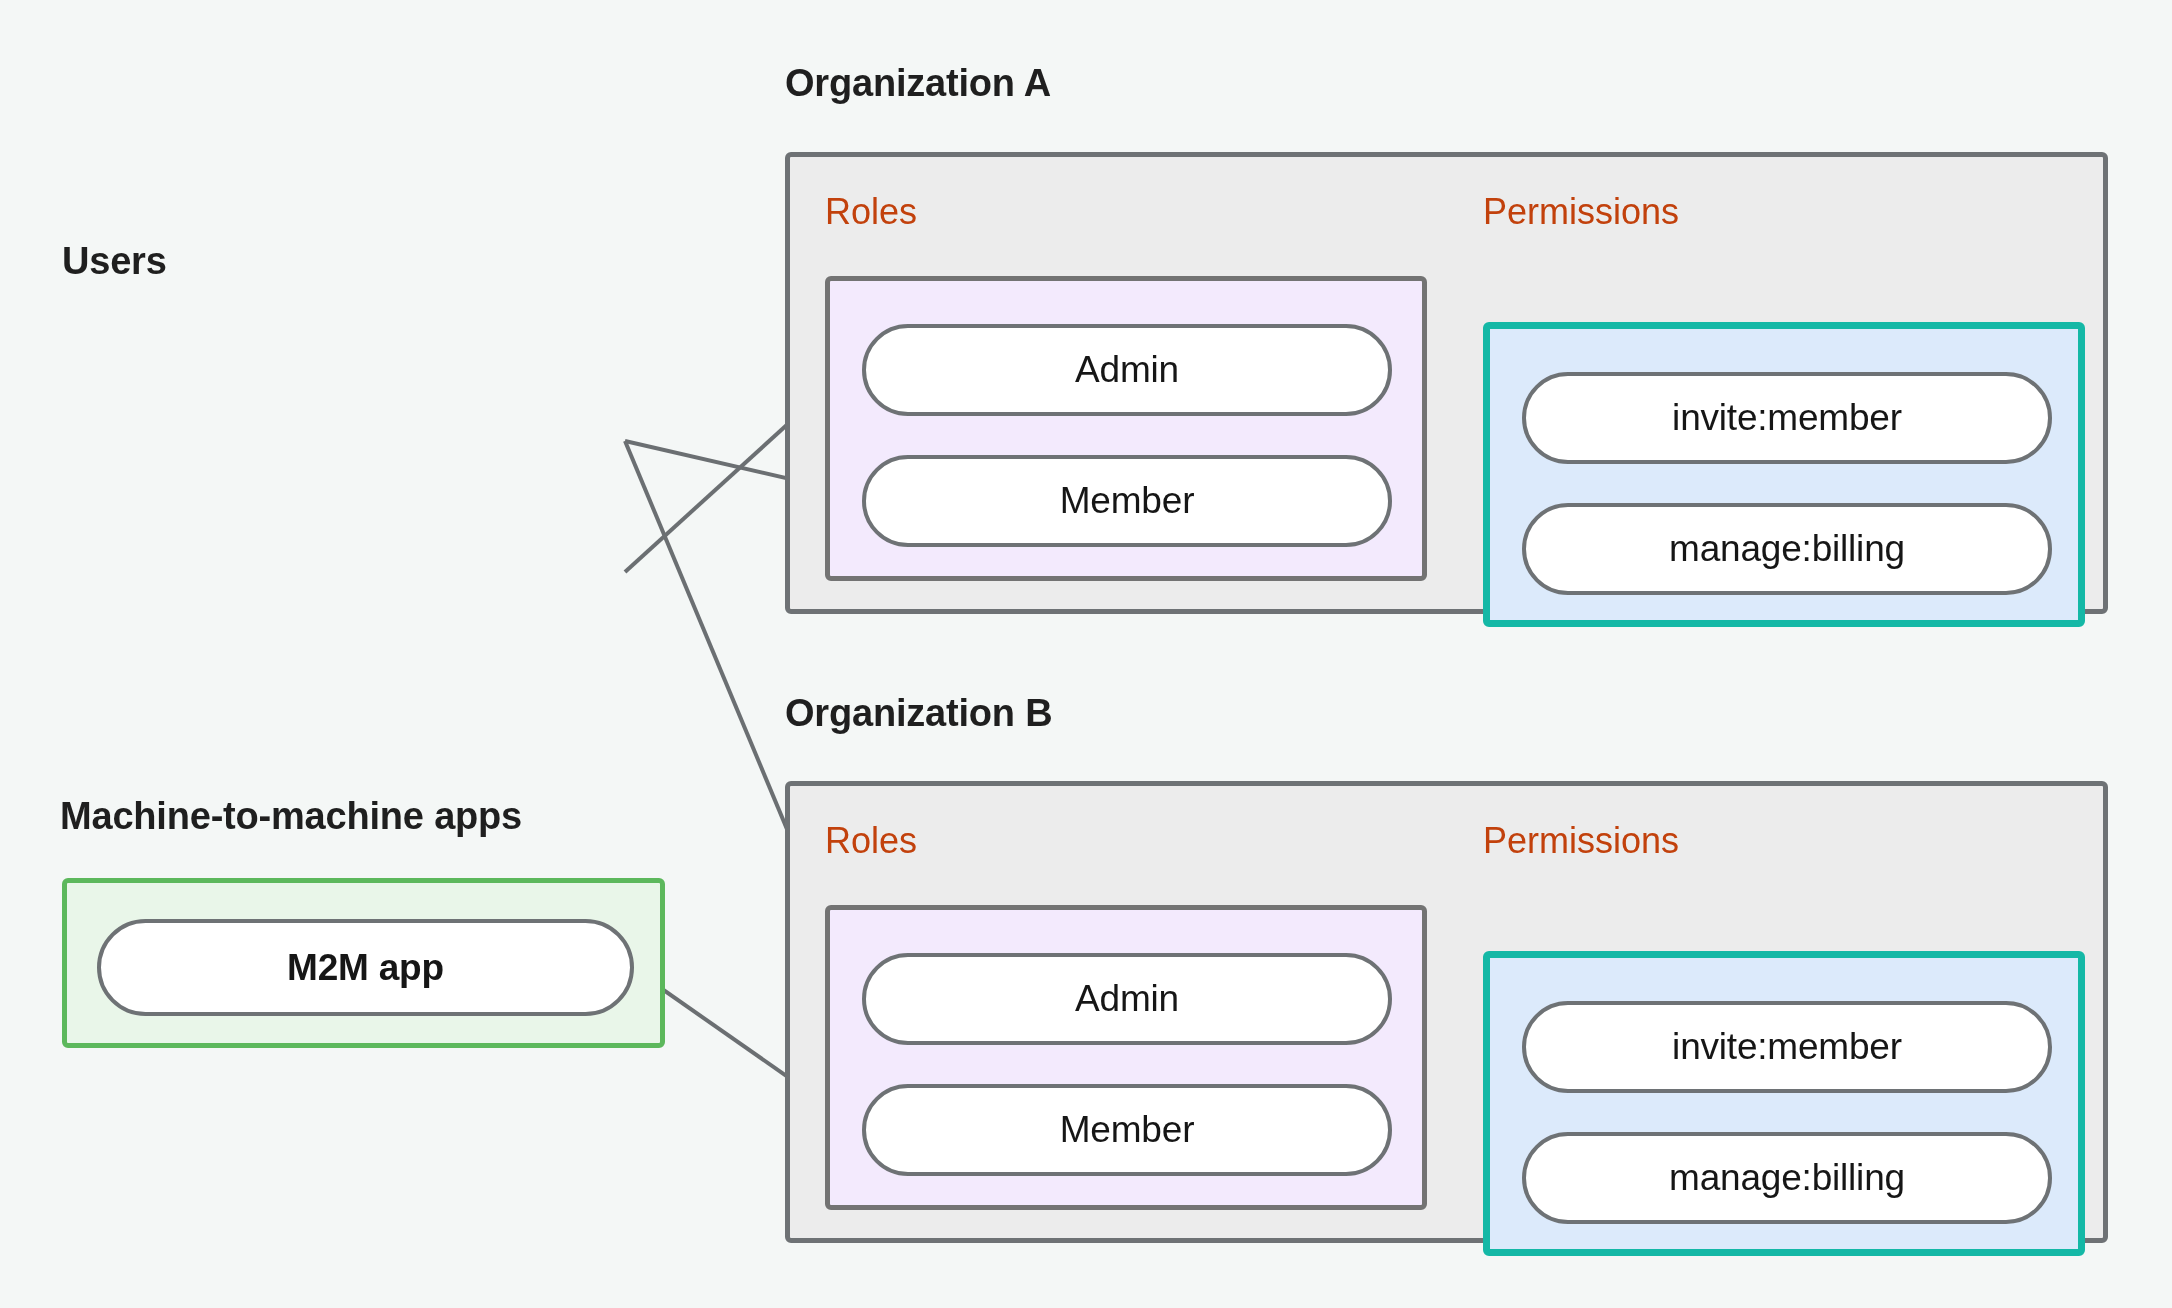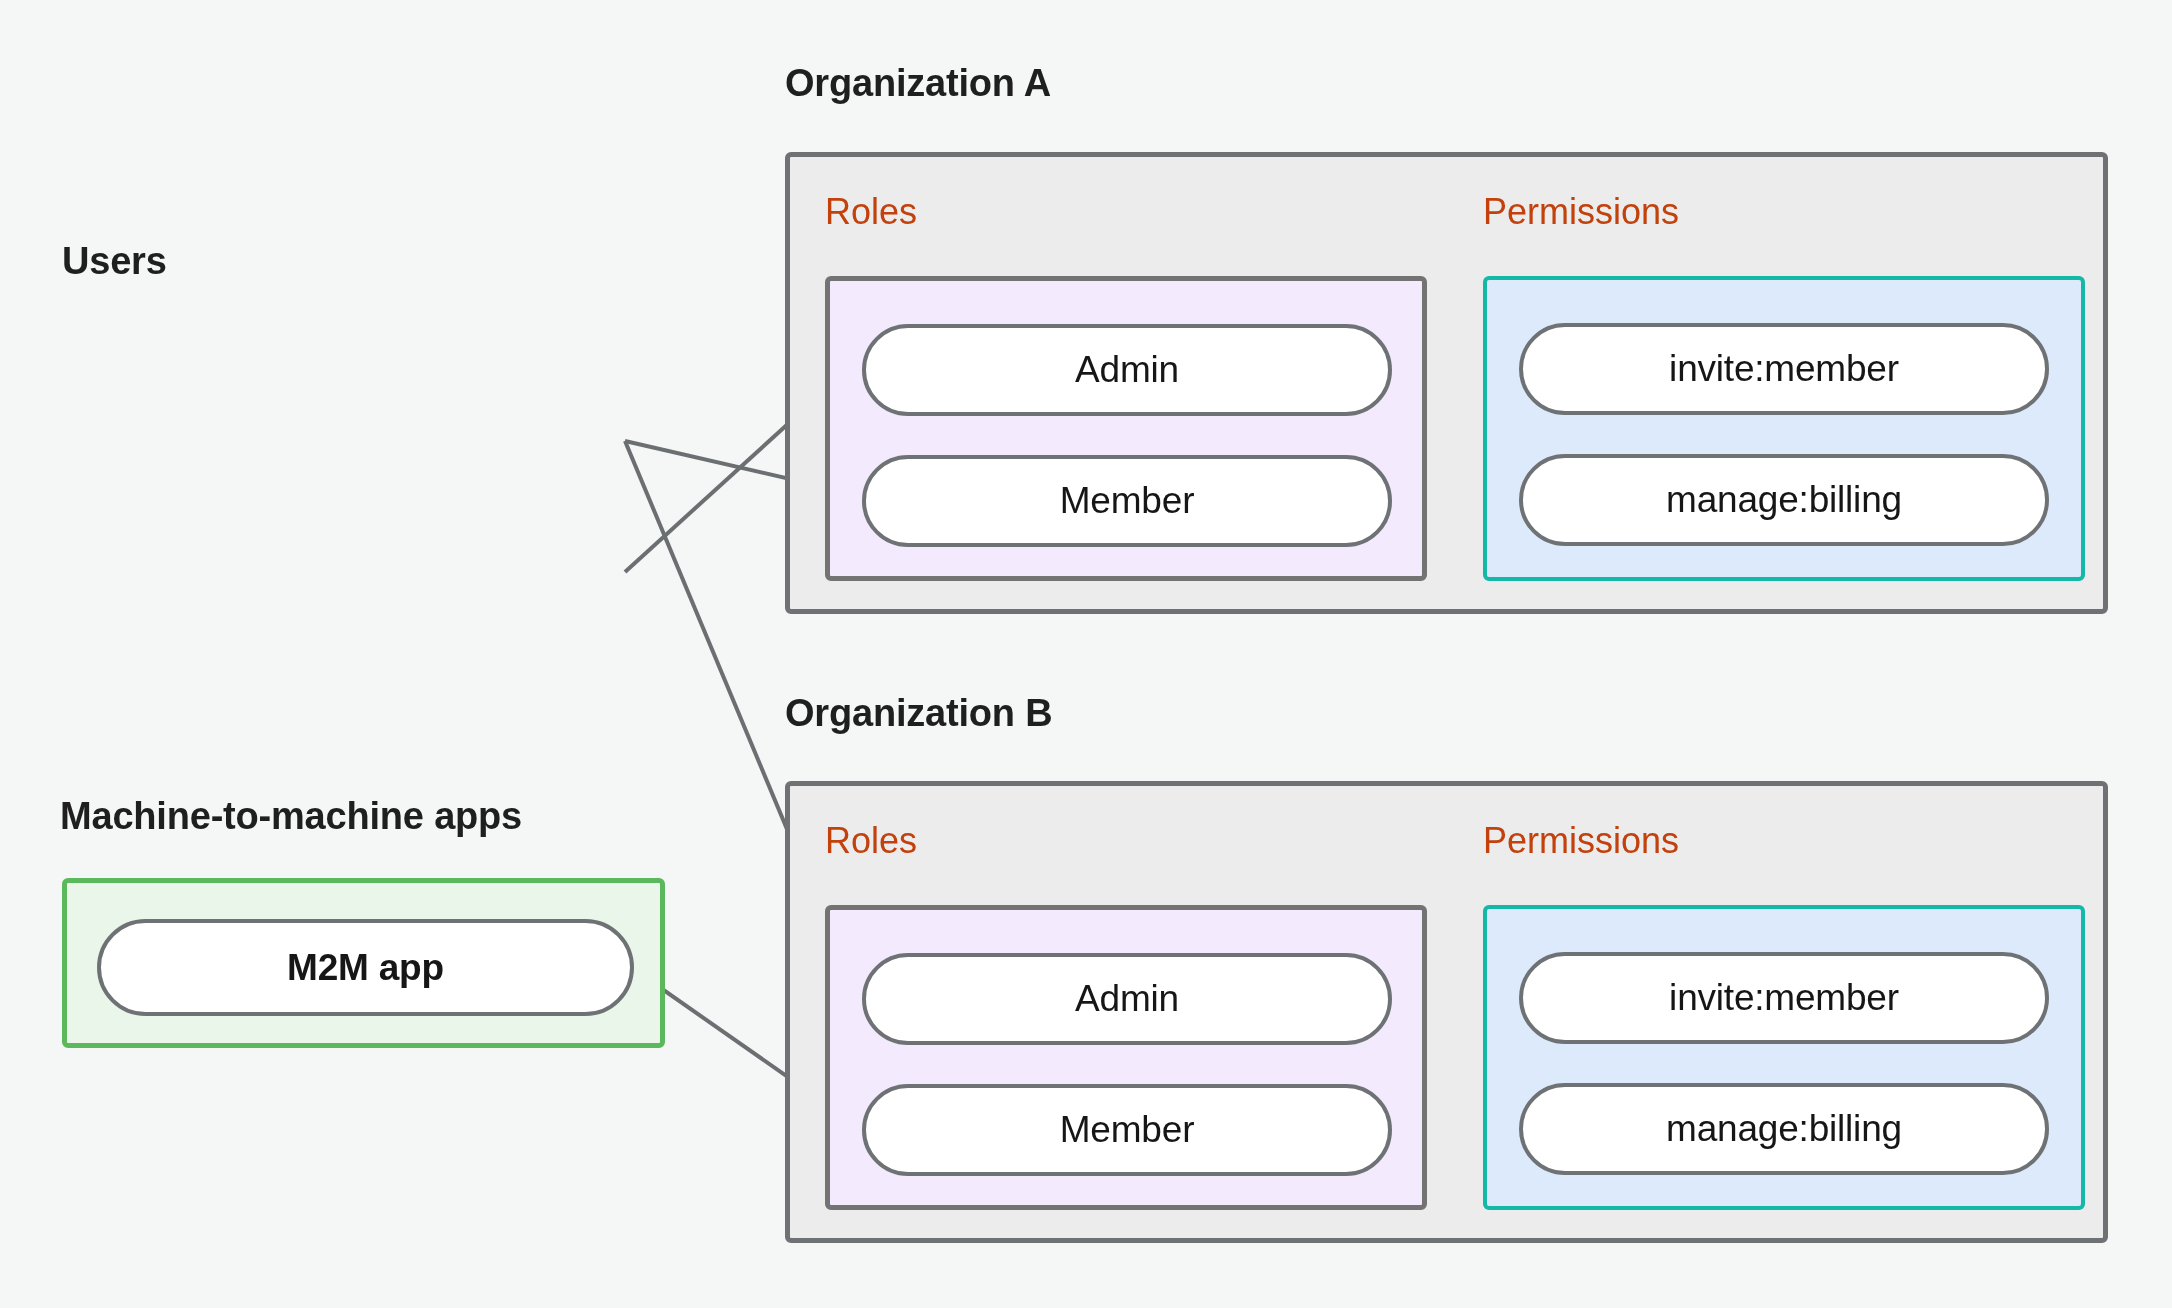--- a/index.html
+++ b/index.html
@@ -43,22 +43,23 @@
   }
   .group.org {
     border: 5px solid #6e7275;
     background: #ececec;
   }
   .group.roles {
     border: 5px solid #737373;
     background: #f3eafd;
   }
   .group.perms {
-    border: 4px solid #14b8a6;
+    border: 7px solid #14b8a6;
     background: #dceafb;
+    margin-top: 46px;
   }
 
   
   .inner-label {
     position: absolute;
     font-size: 36px;
     font-weight: 400;
     color: #c2410c;
     white-space: nowrap;
   }

